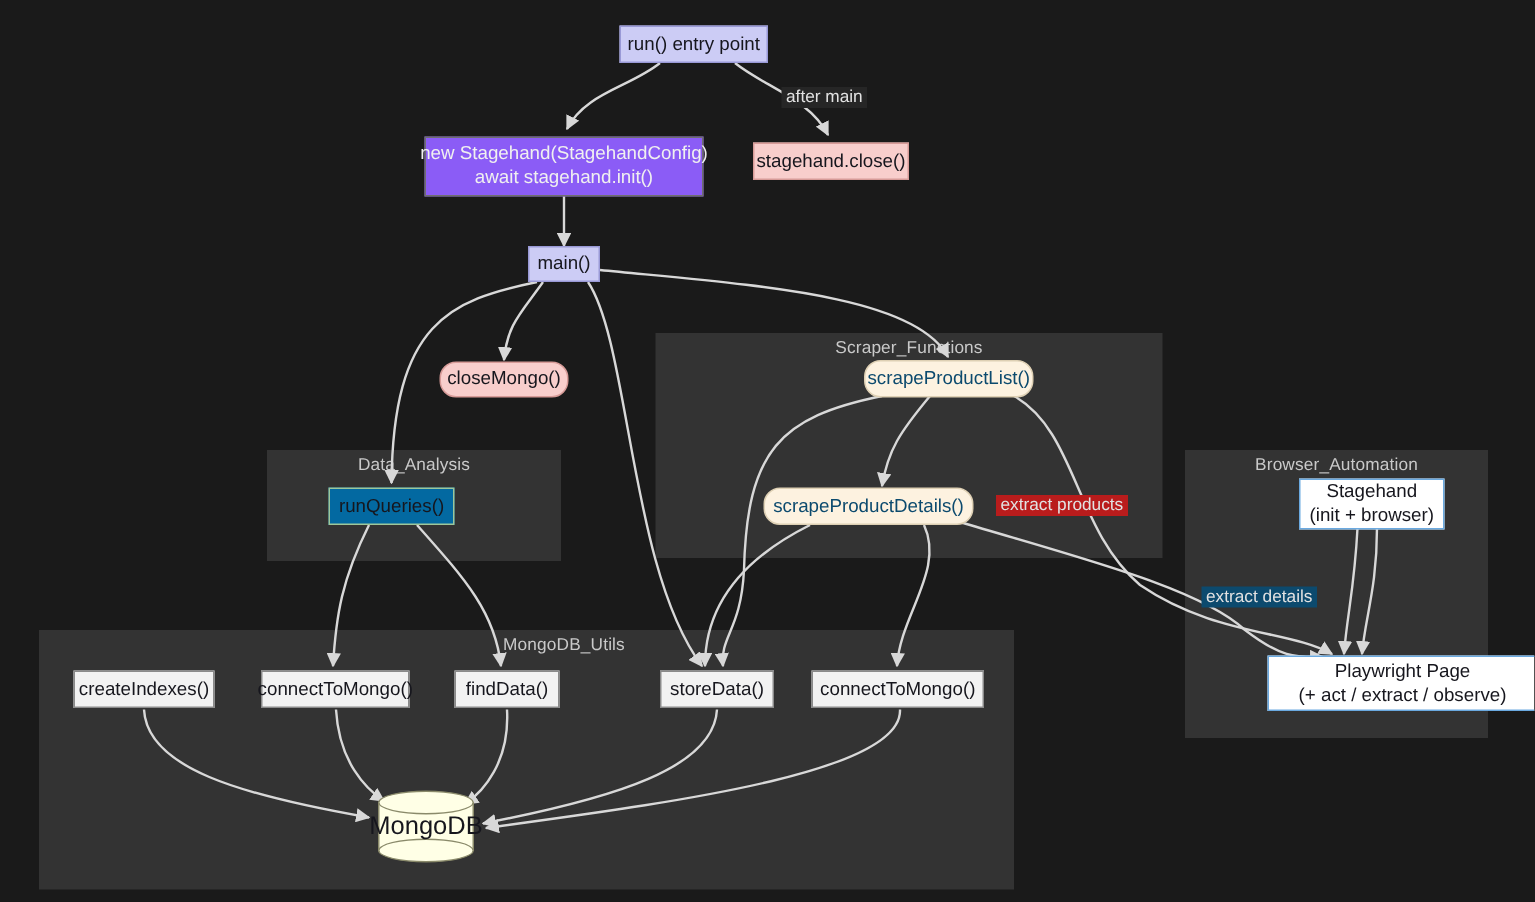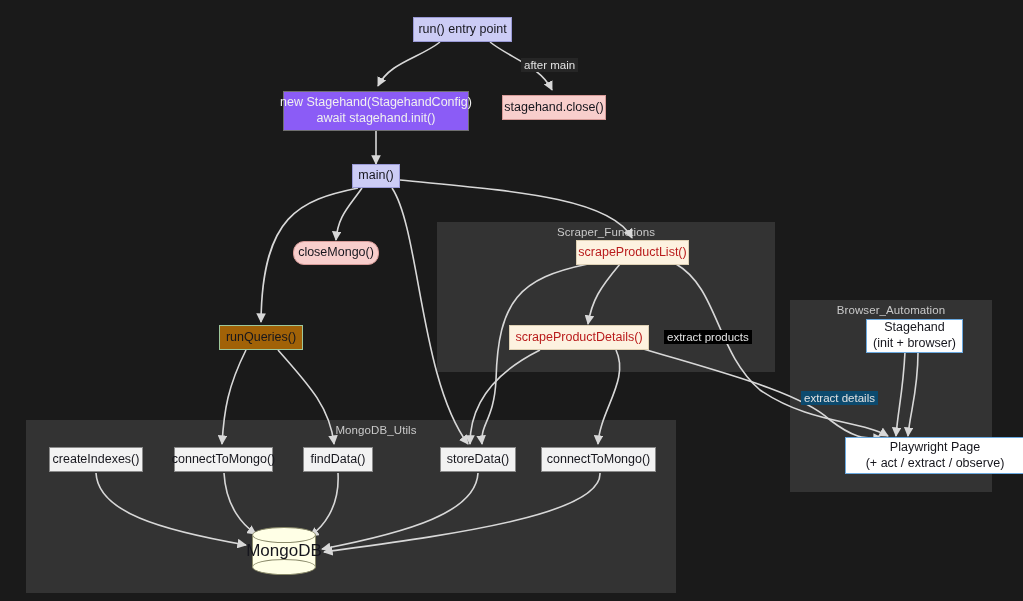--- a/index.html
+++ b/index.html
@@ -55,22 +55,22 @@
     line-height: 1.25;
     color: #111111;
     border: 1px solid #666;
     background: #ffffff;
     white-space: nowrap;
   }
   .node .lines { padding: 0 6px; }
   .n-lavender { background: #ccccf5; border-color: #9999d6; color: #16161d; }
   .n-pink     { background: #f8cecc; border-color: #d79b98; color: #16161d; }
   .n-dark     { background: #8b5cf6; border-color: #6f6f6f; color: #f0f0f0; }
-  .n-green    { background: #a16207; border-color: #9ec79a; color: #16161d; }
-  .n-cream    { background: #fdf2e0; border-color: #ded0b4; color: #b91c1c; }
+  .n-green    { background: #0369a1; border-color: #9ec79a; color: #16161d; }
+  .n-cream    { background: #fdf2e0; border-color: #ded0b4; color: #0c4a6e; border-radius: 11px; }
   .n-blue     { background: #ffffff; border-color: #6aa9e0; color: #16161d; }
   .n-plain    { background: #f2f2f2; border-color: #8a8a8a; color: #16161d; }
 
   .cylinder {
     position: absolute;
     box-sizing: border-box;
   }
   .cyl-body {
     position: absolute;
     left: 0; right: 0;
@@ -114,20 +114,23 @@
 <div id="canvas">
 
   <div class="cluster" style="left:437px; top:222px; width:338px; height:150px;">
     <div class="cluster-title">Scraper_Functions</div>
   </div>
 
   <div class="cluster" style="left:790px; top:300px; width:202px; height:192px;">
     <div class="cluster-title">Browser_Automation</div>
   </div>
 
+  <div class="cluster" style="left:178px; top:300px; width:196px; height:74px;">
+    <div class="cluster-title">Data_Analysis</div>
+  </div>
 
   <div class="cluster" style="left:26px; top:420px; width:650px; height:173px;">
     <div class="cluster-title" style="text-align:center; left:250px; width:200px;">MongoDB_Utils</div>
   </div>
 
   <svg id="edges" viewBox="0 0 1023 601">
     <defs>
       <marker id="arrow" viewBox="0 0 10 10" refX="9" refY="5" markerWidth="6" markerHeight="6" orient="auto-start-reverse">
         <path d="M 0 0 L 10 5 L 0 10 z" fill="#d8d8d8"></path>
       </marker>
@@ -241,21 +244,21 @@
     <div class="cyl-body"></div>
     <div class="cyl-bottom"></div>
     <div class="cyl-top"></div>
     <div class="cyl-label">MongoDB</div>
   </div>
 
   <div class="edge-label" style="left:521px; top:58px;">
     <span>after main</span>
   </div>
 
-  <div class="edge-label" style="left:664px; top:330px; background:#000000;">
+  <div class="edge-label" style="left:664px; top:330px; background:#b91c1c;">
     <span>extract products</span>
   </div>
 
   <div class="edge-label on-dark" style="left:801px; top:391px; background:#0c4a6e;">
     <span>extract details</span>
   </div>
 
 </div>
 
 </body></html>

